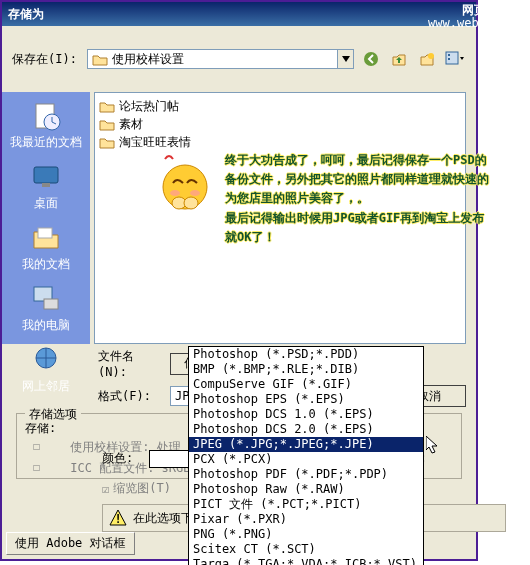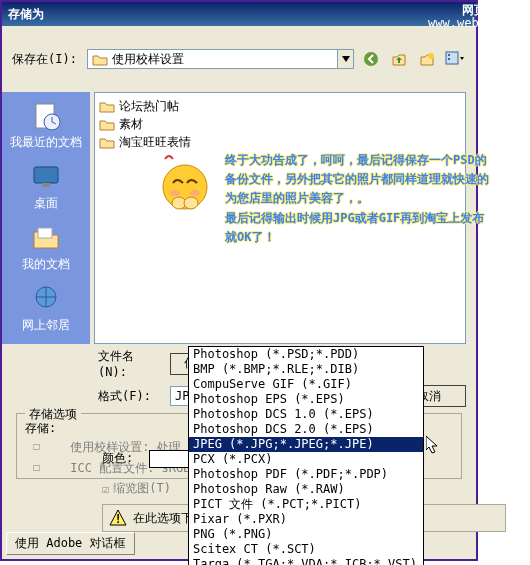--- a/index.html
+++ b/index.html
@@ -13,21 +13,21 @@
   .combo { flex: 1; border: 1px solid #7f9db9; background: #fff; height: 20px; display: flex; align-items: center; padding: 0 4px; position: relative; }
   .combo .drophandle { position: absolute; right: 0; top: 0; width: 16px; height: 18px; background: #ece9d8; border-left: 1px solid #7f9db9; display: flex; align-items: center; justify-content: center; }
   .iconbtn { width: 22px; height: 22px; border: 1px solid transparent; display: inline-flex; align-items: center; justify-content: center; }
   .body { display: flex; height: 252px; }
   .places { width: 88px; background: #7a96df; display: flex; flex-direction: column; align-items: center; padding-top: 4px; gap: 2px; }
   .place { color: #fff; text-align: center; width: 100%; padding: 4px 0; }
   .place .picon { width: 32px; height: 32px; margin: 0 auto 2px; display: flex; align-items: center; justify-content: center; }
   .filepane { flex: 1; background: #fff; border: 1px solid #7f9db9; margin: 0 10px 0 4px; padding: 4px; position: relative; }
   .folderitem { display: flex; align-items: center; gap: 4px; height: 18px; }
   .emoji { position: absolute; left: 60px; top: 60px; width: 60px; height: 60px; }
-  .overlay-text { position: absolute; left: 130px; top: 58px; width: 270px; color: #3b82f6; font-weight: bold; line-height: 1.6; text-shadow: 1px 0 #ffee66, -1px 0 #ffee66, 0 1px #ffee66, 0 -1px #ffee66; }
+  .overlay-text { position: absolute; left: 130px; top: 58px; width: 270px; color: #14532d; font-weight: bold; line-height: 1.6; text-shadow: 1px 0 #ffee66, -1px 0 #ffee66, 0 1px #ffee66, 0 -1px #ffee66; }
   .fields { padding: 4px 10px 0 96px; }
   .row { display: flex; align-items: center; gap: 8px; margin-bottom: 6px; }
   .row label { width: 64px; }
   .row .combo { flex: 1; }
   .btn { width: 74px; height: 22px; border: 1px solid #404040; background: #ece9d8; }
   .section { margin: 4px 14px 0 14px; border: 1px solid #aca899; padding: 6px 84px 6px 8px; position: relative; }
   .section .legend { position: absolute; top: -8px; left: 8px; background: #ece9d8; padding: 0 4px; }
   .radio-row { display: flex; gap: 30px; padding: 2px 0 2px 8px; color: #808080; }
   .dropdown-list { position: absolute; left: 188px; top: 346px; width: 236px; background: #fff; border: 1px solid #000; z-index: 100; font-family: monospace; }
   .dropdown-list div { padding: 0 4px; height: 15px; line-height: 15px; white-space: nowrap; overflow: hidden; }
@@ -118,20 +118,29 @@
             <svg width="32" height="32">
               <path d="M4 10h10l3 3h11v13H4z" fill="#ffe39b" stroke="#b08030"></path>
               <rect x="8" y="6" width="14" height="10" fill="#fff" stroke="#aaa"></rect>
             </svg>
           </div>
         <span>我的文档</span>
       </div>
       <div class="place">
         <div class="picon">
             <svg width="32" height="32">
+              <rect x="4" y="4" width="18" height="14" fill="#cde" stroke="#369"></rect>
+              <rect x="14" y="16" width="14" height="10" fill="#ddd" stroke="#888"></rect>
+            </svg>
+          </div>
+        <span>我的电脑</span>
+      </div>
+      <div class="place">
+        <div class="picon">
+            <svg width="32" height="32">
               <circle cx="16" cy="14" r="10" fill="#5a9ad8" stroke="#2a5a98"></circle>
               <path d="M6 14h20M16 4v20" stroke="#2a5a98" fill="none"></path>
             </svg>
           </div>
         <span>网上邻居</span>
       </div>
     </div>
 
     <div class="filepane">
       <div class="folderitem">

